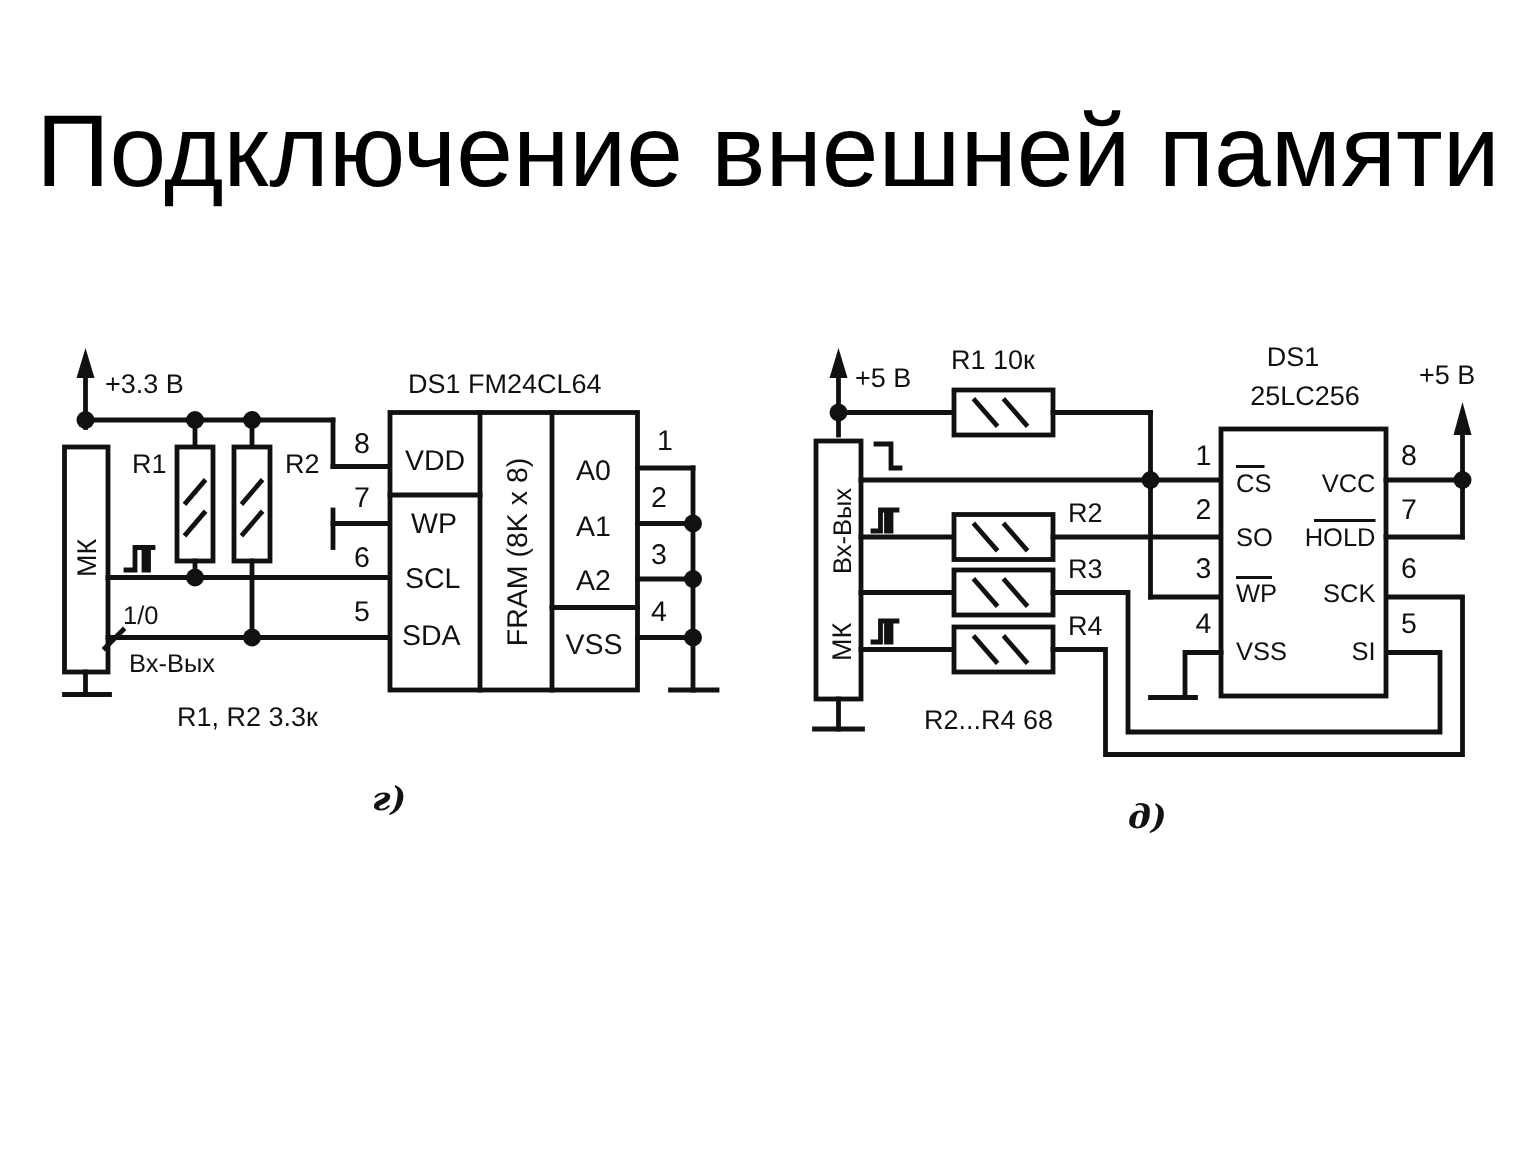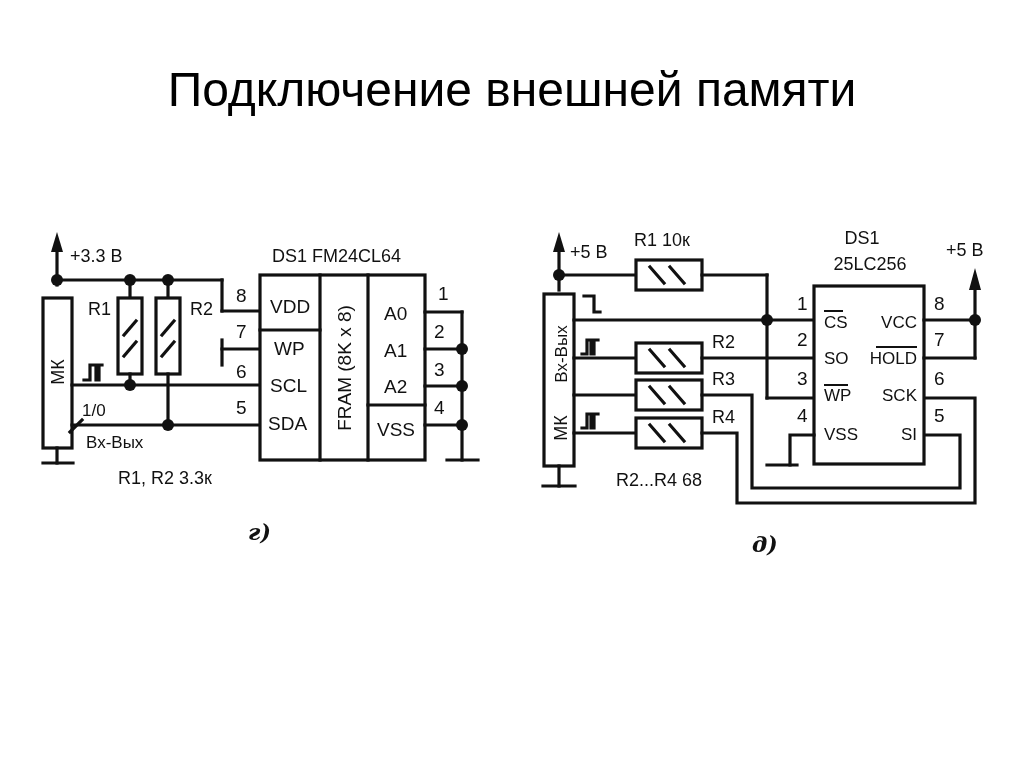--- a/index.html
+++ b/index.html
@@ -1,17 +1,17 @@
 <!DOCTYPE html>
 <html><head>
 <meta charset="utf-8">
 <style>
   html, body { margin:0; padding:0; background:#ffffff; }
   body { width:1024px; height:767px; position:relative; overflow:hidden; font-family:"Liberation Sans", sans-serif; }
-  .title { position:absolute; left:0; top:62px; width:1024px; text-align:center; font-size:48px; color:#000; font-family:"Liberation Sans", sans-serif; }
+  .title { position:absolute; left:0; top:62px; width:1024px; text-align:center; font-size:68px; color:#000; font-family:"Liberation Sans", sans-serif; }
   svg { position:absolute; left:0; top:0; }
   svg text { font-family:"Liberation Sans", sans-serif; fill:#111; }
   .w { stroke:#111; stroke-width:3.2; fill:none; stroke-linecap:square; }
   .box { stroke:#111; stroke-width:3.2; fill:#fff; }
   .dot { fill:#111; }
   .lbl { font-size:18px; }
   .pin { font-size:19px; }
   .sig { font-size:17px; }
   .cap { font-size:22px; font-style:italic; font-family:"DejaVu Serif", serif; font-weight:bold; }
 </style>

